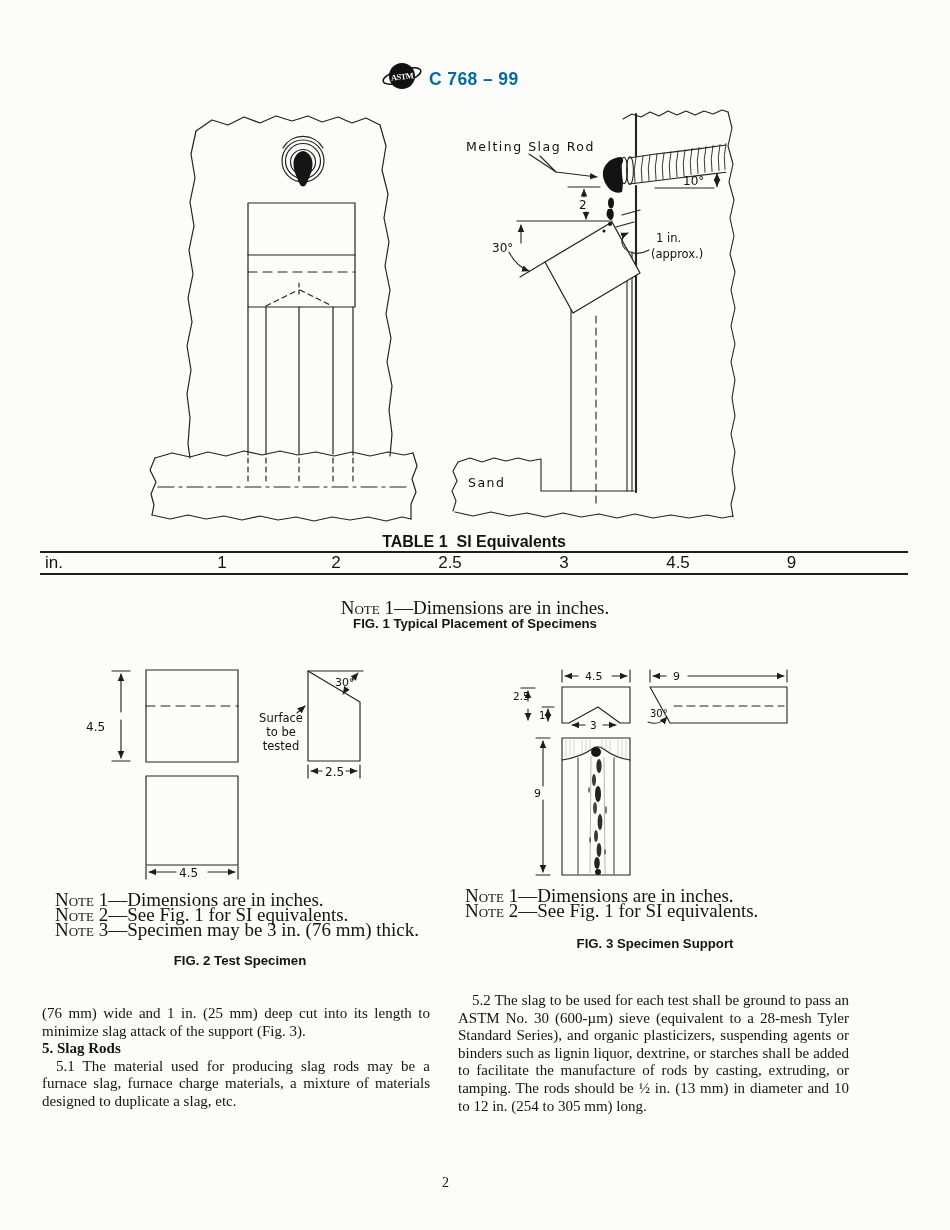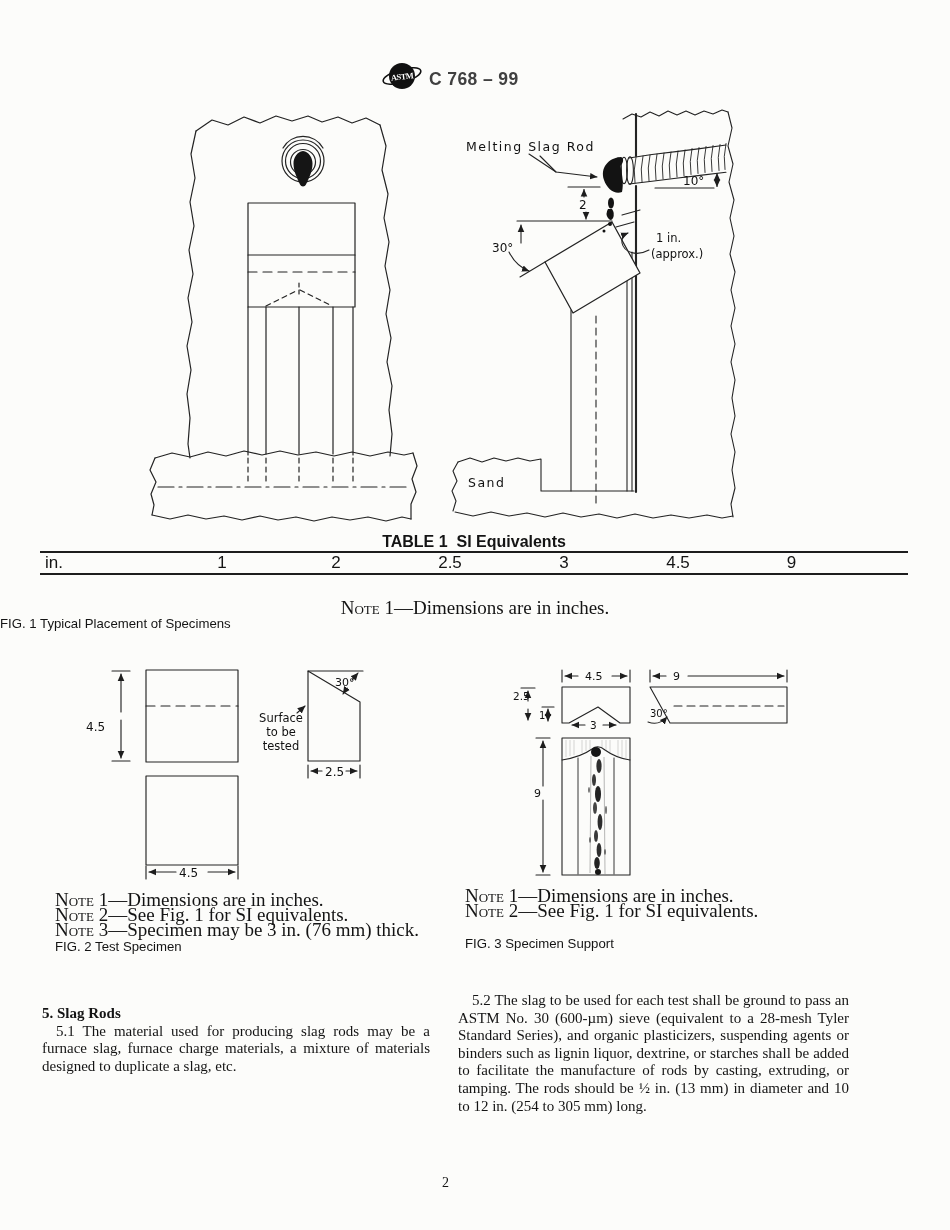--- a/index.html
+++ b/index.html
@@ -2,33 +2,33 @@
 <html><head>
 <meta charset="utf-8">
 <style>
   html,body{margin:0;padding:0;background:#e8e8e6;}
   .page{position:relative;width:950px;height:1230px;margin:0 auto;background:#fcfcfa;
         font-family:"Liberation Serif",serif;color:#141414;overflow:hidden;}
   svg.draw{position:absolute;overflow:visible;}
   svg.draw text{font-family:"DejaVu Sans",sans-serif;fill:#111;}
   .hdr{position:absolute;left:381px;top:57px;display:flex;align-items:center;gap:6px;}
   .hdr-code{font-family:"Liberation Sans",sans-serif;font-weight:700;font-size:17.5px;
-            letter-spacing:.4px;color:#404040;padding-top:6px;}
+            letter-spacing:.4px;color:#0369a1;padding-top:6px;}
   .tbl-title{position:absolute;left:40px;top:533px;width:868px;text-align:center;
              font-family:"Liberation Sans",sans-serif;font-weight:700;font-size:16px;}
   .tbl{position:absolute;left:40px;top:551px;width:868px;
        border-top:2.5px solid #1d1d1d;border-bottom:2.5px solid #1d1d1d;
        border-collapse:collapse;font-family:"Liberation Sans",sans-serif;font-size:17px;}
   .tbl td{padding:0;height:14px;text-align:center;font-weight:400;}
   .tbl td.lbl{width:120px;text-align:left;padding-left:5px;}
   .tbl td.c{width:114px;}
   .tbl td.last{padding-right:60px;}
   .note-line{font-size:19px;line-height:15px;}
   .sc{font-variant:small-caps;}
-  .fig-caption{font-family:"Liberation Sans",sans-serif;font-weight:400;font-size:13.2px;}
+  .fig-caption{font-family:"Liberation Sans",sans-serif;font-weight:700;font-size:13.2px;text-align:center;}
   .center-note{position:absolute;left:0;top:600px;width:950px;text-align:center;}
   .fig1-cap{position:absolute;left:0;top:616px;width:950px;}
   .notes-block{position:absolute;}
   .gap{}
   .body-col{position:absolute;font-size:15px;line-height:17.6px;text-align:justify;}
   .body-col p{margin:0;}
   .indent{text-indent:14px;}
   .sec-head{font-weight:700;margin:13px 0 6px 0;}
   .pageno{position:absolute;left:0;top:1175px;width:891px;text-align:center;font-size:14px;}
 </style>
@@ -324,34 +324,35 @@
   <div class="notes-block" style="left:55px;top:892px;width:370px">
     <div class="note-line">
       <span class="sc">Note 1</span><span>—Dimensions are in inches.</span>
     </div>
     <div class="note-line">
       <span class="sc">Note 2</span><span>—See Fig. 1 for SI equivalents.</span>
     </div>
     <div class="note-line gap">
       <span class="sc">Note 3</span><span>—Specimen may be 3 in. (76 mm) thick.</span>
     </div>
-    <div class="fig-caption" style="margin-top:2px">FIG. 2 Test Specimen</div>
+    <div class="fig-caption" style="margin-top:16px">FIG. 2 Test Specimen</div>
   </div>
 
   <div class="notes-block" style="left:465px;top:888px;width:380px">
     <div class="note-line">
       <span class="sc">Note 1</span><span>—Dimensions are in inches.</span>
     </div>
     <div class="note-line">
       <span class="sc">Note 2</span><span>—See Fig. 1 for SI equivalents.</span>
     </div>
     <div class="fig-caption" style="margin-top:18px">FIG. 3 Specimen Support</div>
   </div>
 
   <div class="body-col" style="left:42px;top:1005px;width:388px">
+    <p>(76 mm) wide and 1 in. (25 mm) deep cut into its length to minimize slag attack of the support (Fig. 3).</p>
     <p class="sec-head">5. Slag Rods</p>
     <p class="indent">5.1 The material used for producing slag rods may be a furnace slag, furnace charge materials, a mixture of materials designed to duplicate a slag, etc.</p>
   </div>
   <div class="body-col" style="left:458px;top:992px;width:391px">
     <p class="indent">5.2 The slag to be used for each test shall be ground to pass an ASTM No. 30 (600-µm) sieve (equivalent to a 28-mesh Tyler Standard Series), and organic plasticizers, suspending agents or binders such as lignin liquor, dextrine, or starches shall be added to facilitate the manufacture of rods by casting, extruding, or tamping. The rods should be ½ in. (13 mm) in diameter and 10 to 12 in. (254 to 305 mm) long.</p>
   </div>
 
   <div class="pageno">2</div>
 
 </div>

